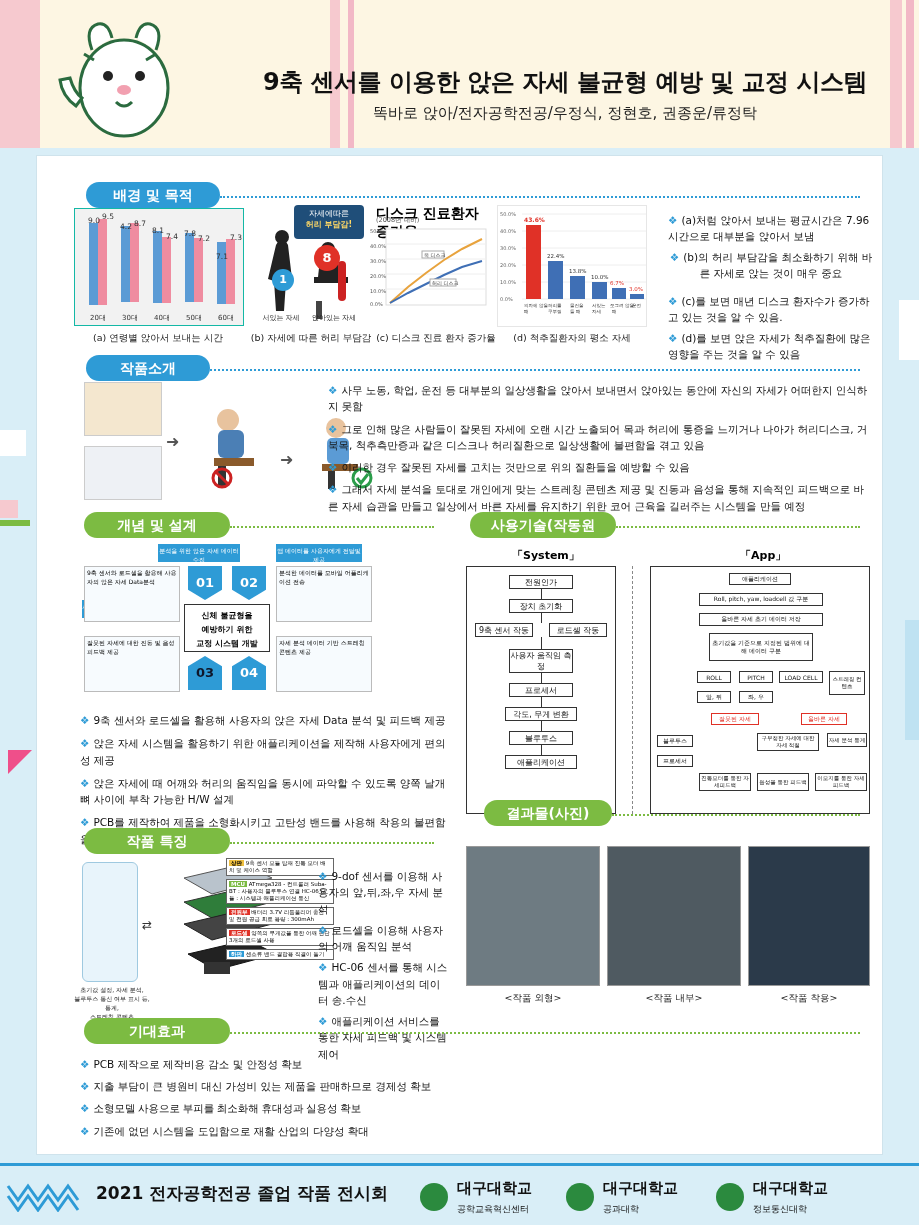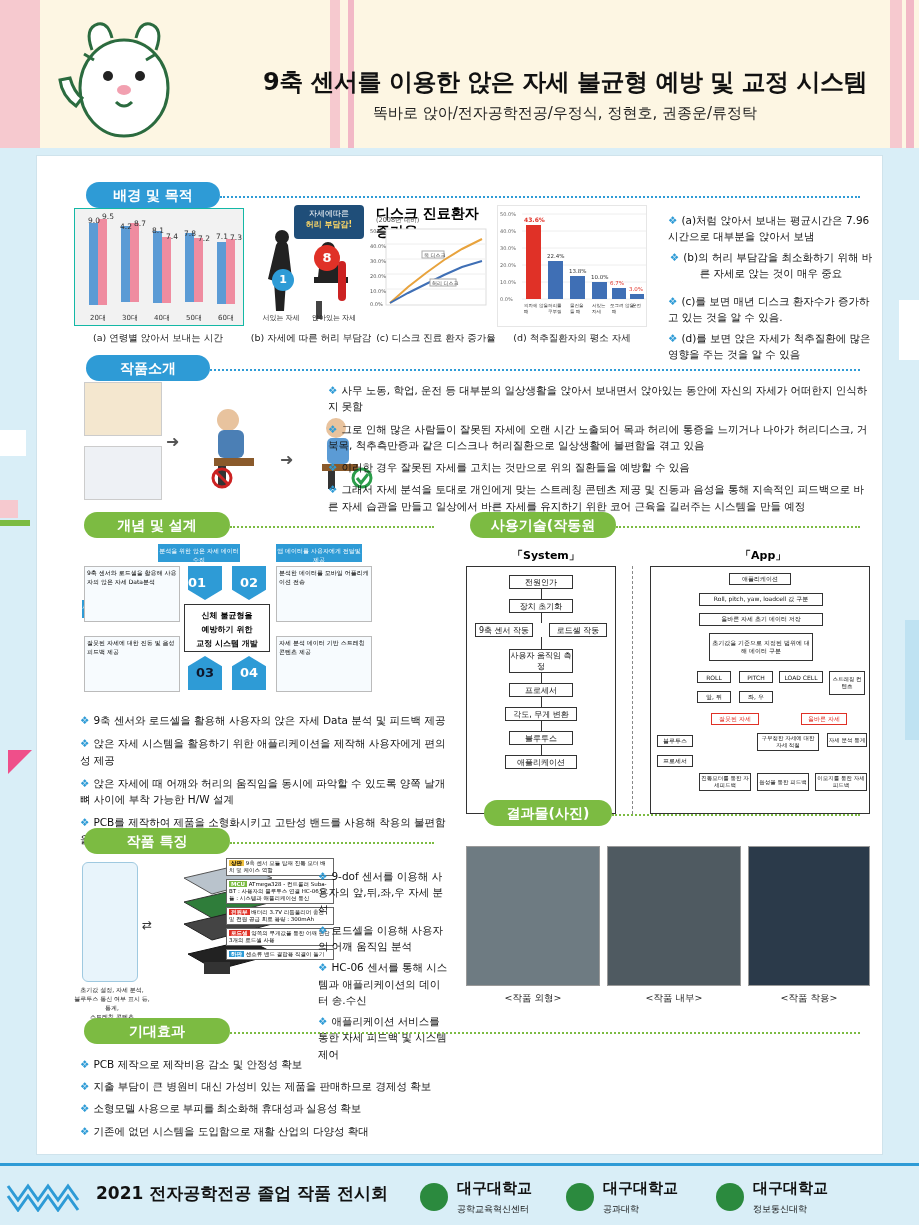--- a/index.html
+++ b/index.html
@@ -177,21 +177,21 @@
     <div class="grp" style="left:106px;height:78px;">
       <span class="bar" style="height:69px;background:#5b9bd5;"></span><span class="bar" style="height:64px;background:#ef8ca0;"></span>
     </div>
     <div class="val" style="left:102px;bottom:87px;">7.8</div>
     <div class="val" style="left:116px;bottom:82px;">7.2</div>
     <div class="lbl" style="left:106px;">50대</div>
 
     <div class="grp" style="left:138px;height:72px;">
       <span class="bar" style="height:62px;background:#5b9bd5;"></span><span class="bar" style="height:65px;background:#ef8ca0;"></span>
     </div>
-    <div class="val" style="left:134px;bottom:84px;">7.1</div>
+    <div class="val" style="left:134px;bottom:64px;">7.1</div>
     <div class="val" style="left:148px;bottom:83px;">7.3</div>
     <div class="lbl" style="left:138px;">60대</div>
   </div>
   <div class="cap" style="left:68px;top:332px;width:180px;">(a) 연령별 앉아서 보내는 시간</div>
 
   <div class="ph" style="left:252px;top:205px;width:112px;height:122px;background:#ffffff;border:none;">
     <div style="position:absolute;right:0;top:0;width:70px;height:34px;background:#1f4e79;border-radius:4px;color:#fff;font-size:8px;text-align:center;padding-top:3px;">
       <span>자세에따른</span><br>
       <b style="color:#ffd966">허리 부담감!</b>
     </div>
@@ -347,21 +347,21 @@
     <div style="position:absolute;left:196px;top:26px;width:96px;height:56px;border:1px solid #bbb;background:#f7fbfe;font-size:6px;padding:2px;">
       <span>분석한 데이터를 모바일 어플리케이션 전송</span>
     </div>
     <div style="position:absolute;left:4px;top:96px;width:96px;height:56px;border:1px solid #bbb;background:#f7fbfe;font-size:6px;padding:2px;">
       <span>잘못된 자세에 대한 진동 및 음성 피드백 제공</span>
     </div>
     <div style="position:absolute;left:196px;top:96px;width:96px;height:56px;border:1px solid #bbb;background:#f7fbfe;font-size:6px;padding:2px;">
       <span>자세 분석 데이터 기반 스트레칭 콘텐츠 제공</span>
     </div>
 
-    <div style="position:absolute;left:108px;top:26px;width:34px;height:34px;background:#2e9bd6;color:#fff;font-size:13px;font-weight:bold;text-align:left;line-height:34px;clip-path:polygon(0 0,100% 0,100% 70%,50% 100%,0 70%);">01</div>
+    <div style="position:absolute;left:108px;top:26px;width:34px;height:34px;background:#2e9bd6;color:#fff;font-size:13px;font-weight:bold;text-align:center;line-height:34px;clip-path:polygon(0 0,100% 0,100% 70%,50% 100%,0 70%);">01</div>
     <div style="position:absolute;left:152px;top:26px;width:34px;height:34px;background:#2e9bd6;color:#fff;font-size:13px;font-weight:bold;text-align:center;line-height:34px;clip-path:polygon(0 0,100% 0,100% 70%,50% 100%,0 70%);">02</div>
     <div style="position:absolute;left:108px;top:116px;width:34px;height:34px;background:#2e9bd6;color:#0f172a;font-size:13px;font-weight:bold;text-align:center;line-height:34px;clip-path:polygon(50% 0,100% 30%,100% 100%,0 100%,0 30%);">03</div>
     <div style="position:absolute;left:152px;top:116px;width:34px;height:34px;background:#2e9bd6;color:#fff;font-size:13px;font-weight:bold;text-align:center;line-height:34px;clip-path:polygon(50% 0,100% 30%,100% 100%,0 100%,0 30%);">04</div>
 
     <div style="position:absolute;left:104px;top:64px;width:86px;height:48px;border:1px solid #333;background:#fff;font-size:8px;text-align:center;line-height:14px;padding-top:4px;font-weight:bold;">
       <span>신체 불균형을</span><br>
       <span>예방하기 위한</span><br>
       <span>교정 시스템 개발</span>
     </div>
   </div>

